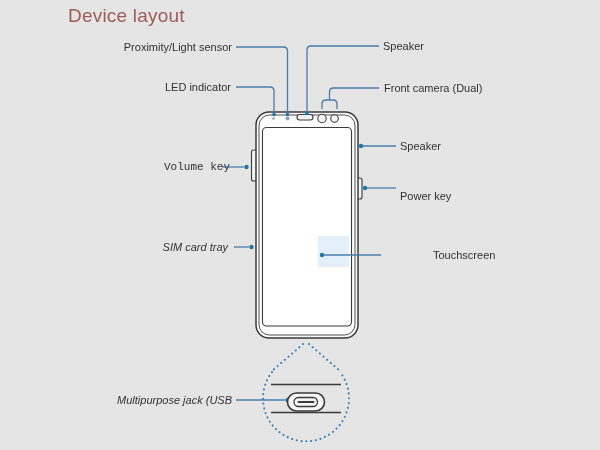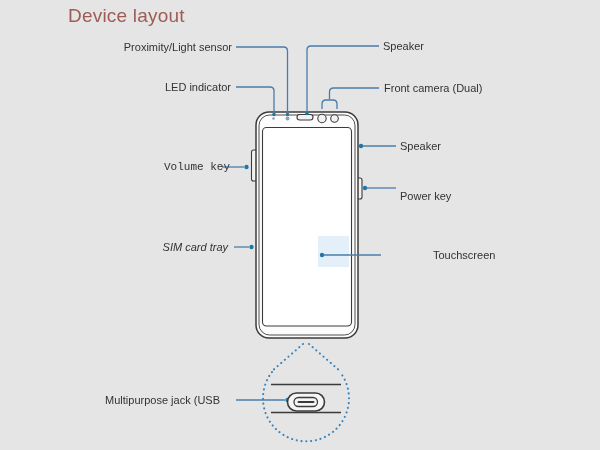--- a/index.html
+++ b/index.html
@@ -111,17 +111,17 @@
   <div class="lbl r" style="right:370px;top:160px;font-family:Liberation Mono, monospace;">Volume key</div>
 
   <div class="lbl" style="left:400px;top:139px;">Speaker</div>
 
   <div class="lbl" style="left:400px;top:189px;">Power key</div>
 
   <div class="lbl r" style="right:372px;top:240px;font-style:italic;">SIM card tray</div>
 
   <div class="lbl" style="left:394px;top:248px;margin-left:39px;">Touchscreen</div>
 
-  <div class="lbl r" style="right:380px;top:394px;line-height:13px;">
+  <div class="lbl r" style="right:368px;top:394px;line-height:13px;font-style:italic;">
     <div>Multipurpose jack (USB</div>
   </div>
 
 </div>
 
 </body></html>

